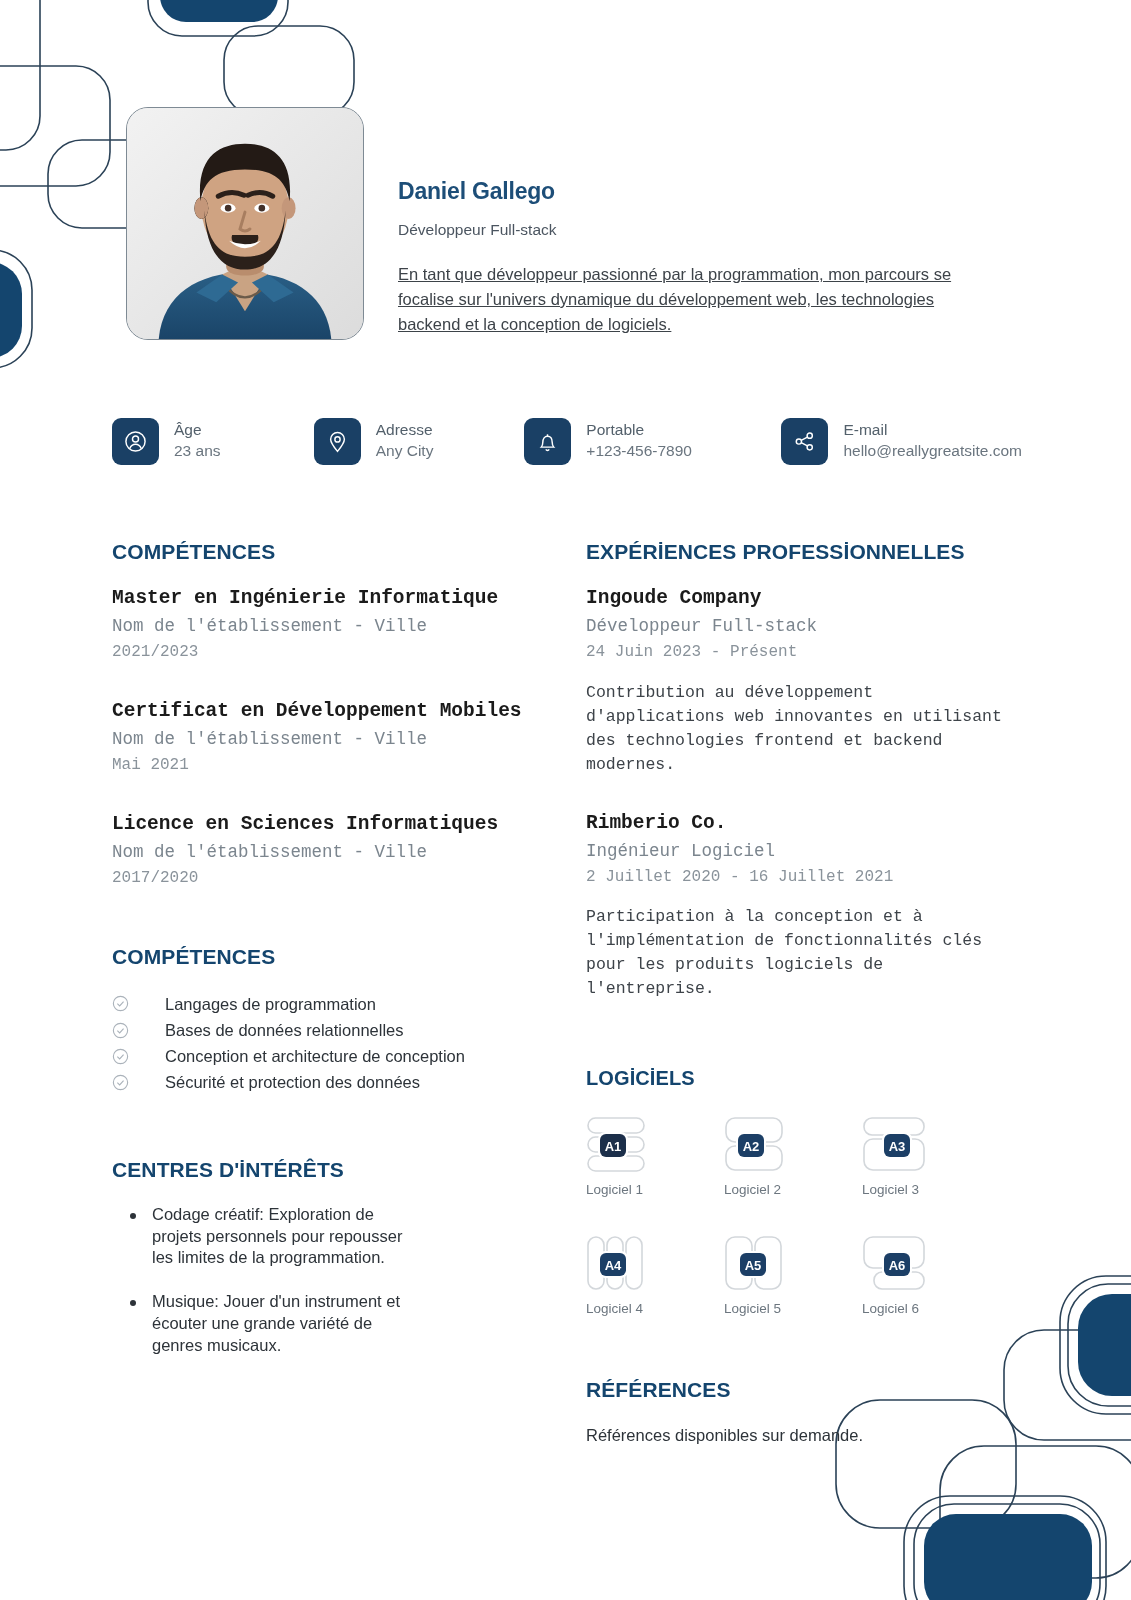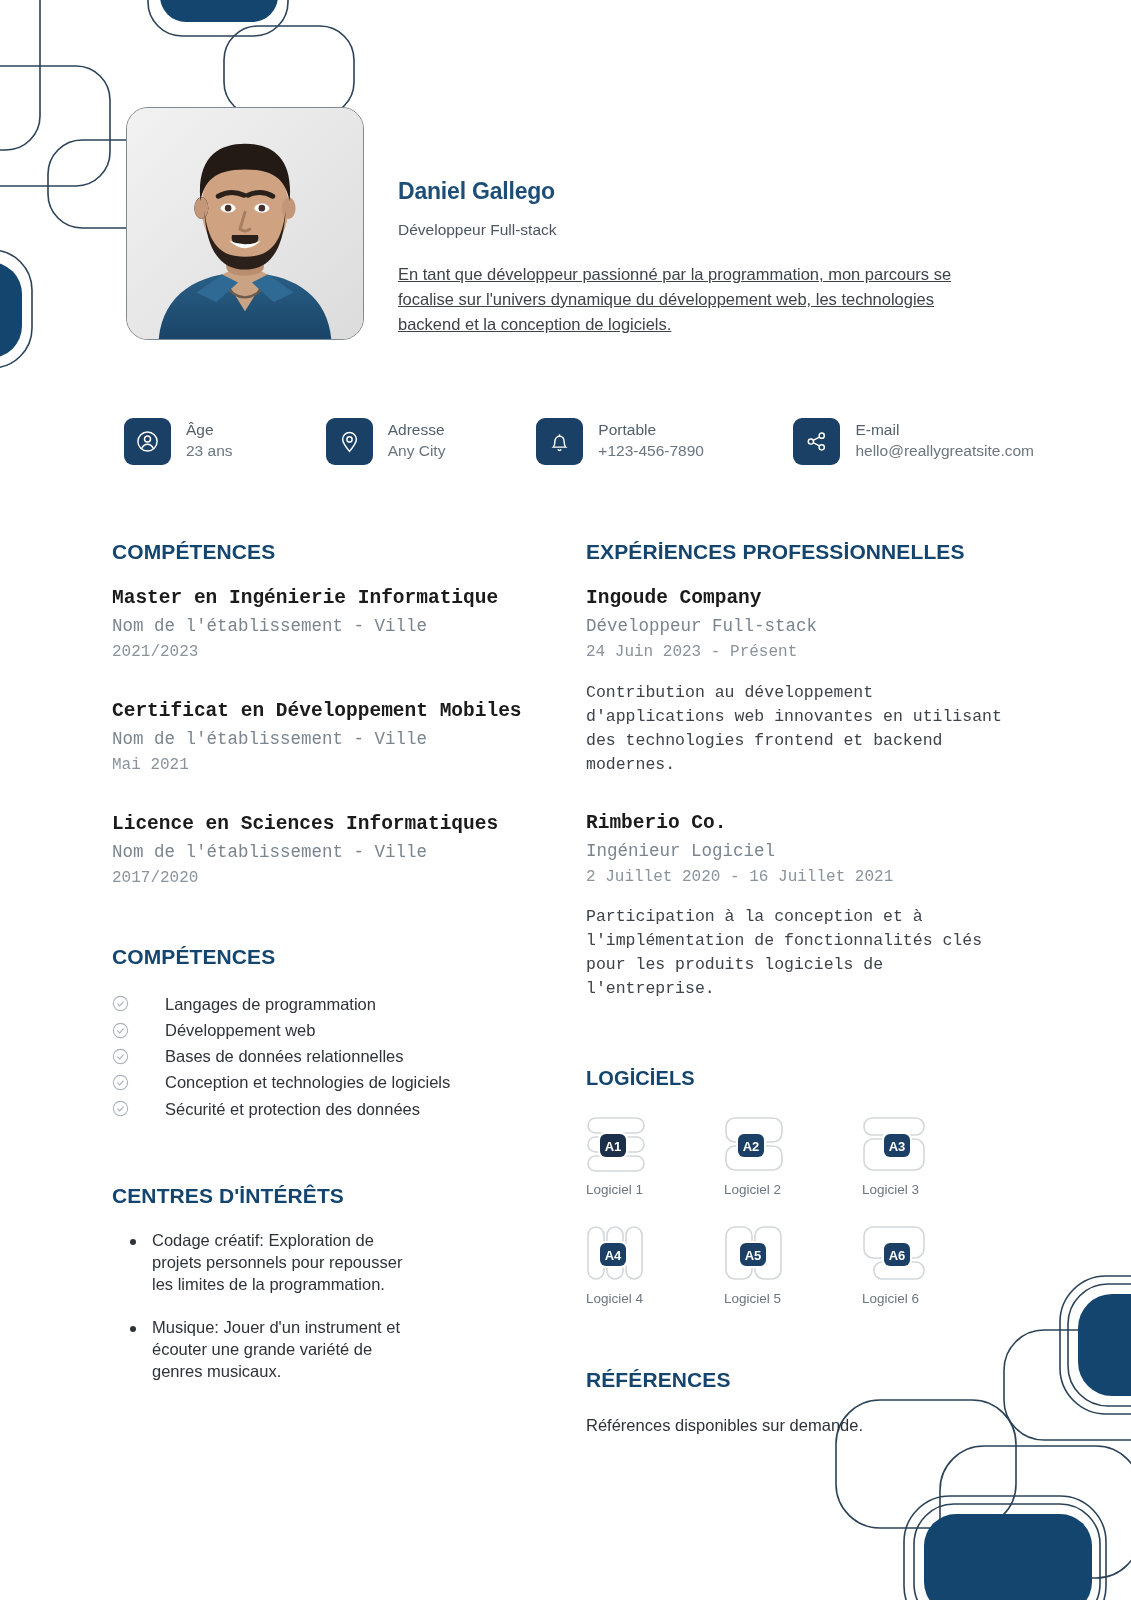--- a/index.html
+++ b/index.html
@@ -54,21 +54,21 @@
     font-size: 16.5px;
     line-height: 1.52;
     color: #3d4349;
     width: 575px;
     text-decoration: underline;
   }
 
   
   .contact-row {
     position: absolute;
-    left: 124px; top: 418px;
+    left: 112px; top: 418px;
     width: 910px;
     display: flex;
     gap: 32px;
   }
   .contact-item { display: flex; align-items: center; }
   .contact-item.c0 { width: 190px; }
   .contact-item.c1 { width: 200px; }
   .contact-item.c2 { width: 252px; }
   .contact-item.c3 { width: 268px; }
   .contact-box {
@@ -114,21 +114,21 @@
     background: #2d3339; flex: 0 0 auto;
     margin: 9px 16px 0 18px;
   }
   .interest-tx { font-size: 16.5px; color: #2d3339; line-height: 1.32; }
 
   
   .soft-grid {
     margin-top: 26px;
     display: grid;
     grid-template-columns: repeat(3, 138px);
-    row-gap: 28px;
+    row-gap: 38px;
   }
   .soft-cell { width: 138px; }
   .soft-icon { position: relative; width: 78px; height: 58px; }
   .soft-name { font-size: 13.5px; color: #6c767f; margin-top: 8px; }
 
   
   .ref-text { font-size: 16.5px; color: #2d3339; margin-top: 22px; line-height: 1.45; }
 </style>
 </head>
 <body>
@@ -308,35 +308,28 @@
           <circle cx="10" cy="10" r="8.4"></circle>
             <path d="M6.3 10.2 9 12.8l4.6-5"></path>
         </svg>
         <span class="skill-label">Langages de programmation</span>
       </div>
       <div class="skill-row">
         <svg class="check" viewBox="0 0 20 20" fill="none" stroke="#aab2ba" stroke-width="1.3">
           <circle cx="10" cy="10" r="8.4"></circle>
             <path d="M6.3 10.2 9 12.8l4.6-5"></path>
         </svg>
-        <span class="skill-label">Développement web</span>
+        <span class="skill-label">Bases de données relationnelles</span>
       </div>
       <div class="skill-row">
         <svg class="check" viewBox="0 0 20 20" fill="none" stroke="#aab2ba" stroke-width="1.3">
           <circle cx="10" cy="10" r="8.4"></circle>
             <path d="M6.3 10.2 9 12.8l4.6-5"></path>
         </svg>
-        <span class="skill-label">Bases de données relationnelles</span>
-      </div>
-      <div class="skill-row">
-        <svg class="check" viewBox="0 0 20 20" fill="none" stroke="#aab2ba" stroke-width="1.3">
-          <circle cx="10" cy="10" r="8.4"></circle>
-            <path d="M6.3 10.2 9 12.8l4.6-5"></path>
-        </svg>
-        <span class="skill-label">Conception et technologies de logiciels</span>
+        <span class="skill-label">Conception et architecture de conception</span>
       </div>
       <div class="skill-row">
         <svg class="check" viewBox="0 0 20 20" fill="none" stroke="#aab2ba" stroke-width="1.3">
           <circle cx="10" cy="10" r="8.4"></circle>
             <path d="M6.3 10.2 9 12.8l4.6-5"></path>
         </svg>
         <span class="skill-label">Sécurité et protection des données</span>
       </div>
     </div>
 

